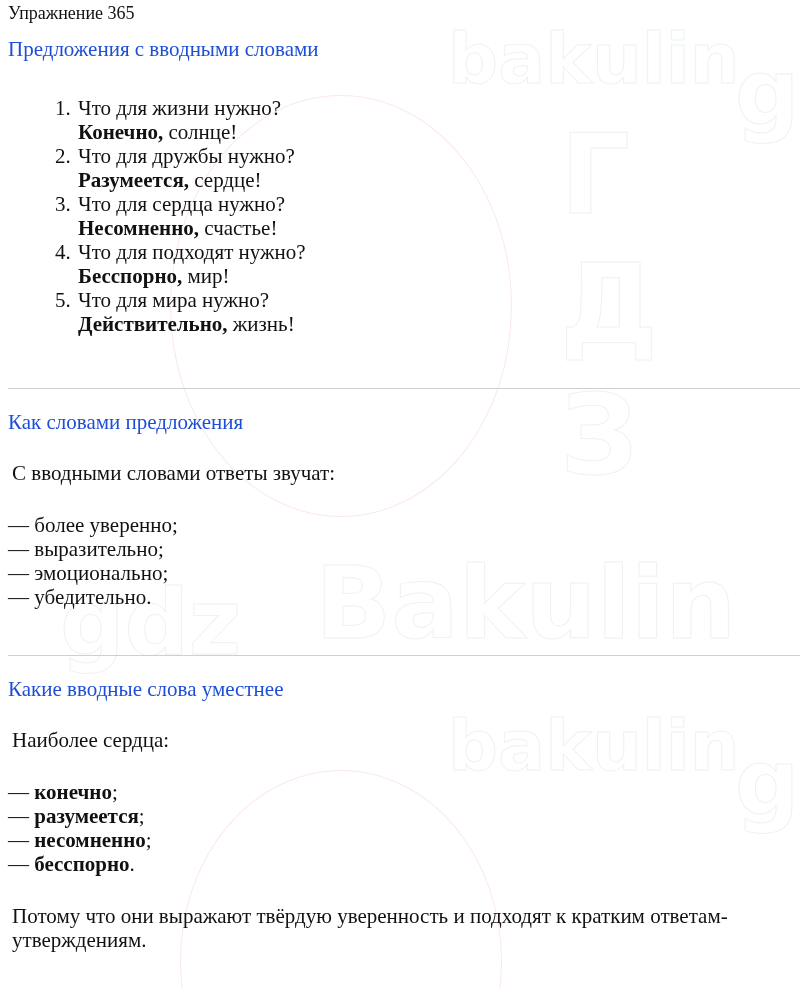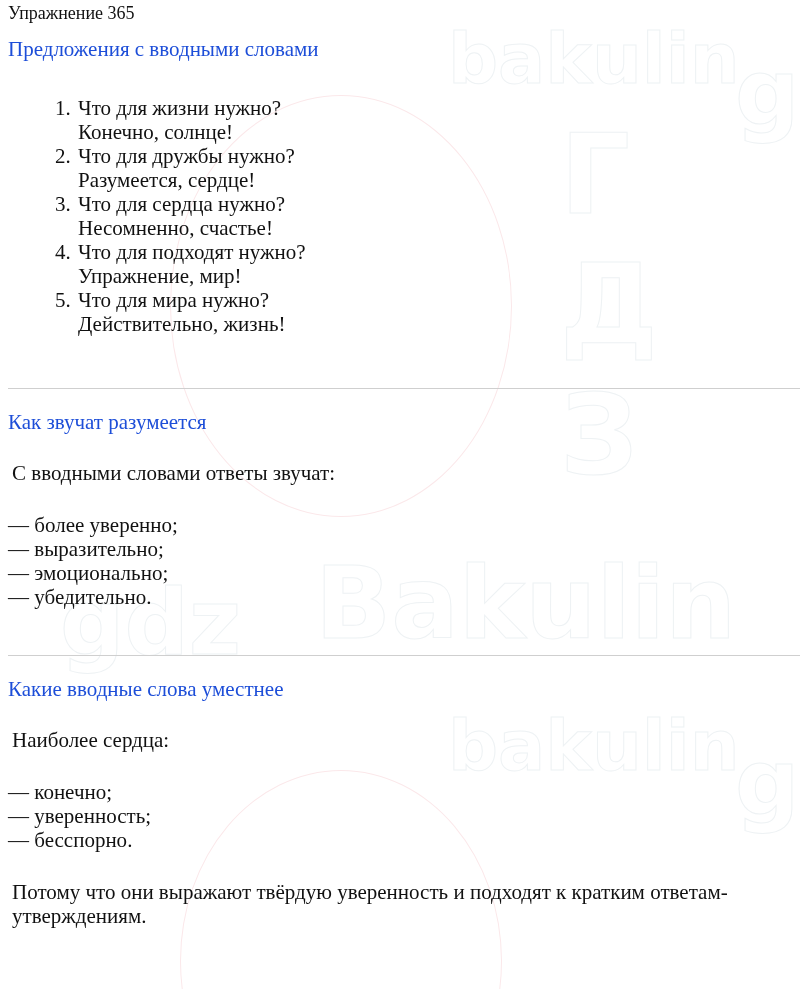--- a/index.html
+++ b/index.html
@@ -14,21 +14,21 @@
   .wm-face { position: absolute; border: 1px solid #fbe8ea; border-radius: 50%; }
   .content { position: relative; z-index: 1; padding: 0 0 0 8px; }
   .title { font-weight: normal; font-size: 18px; line-height: 22px; margin: 0; padding-top: 2px; }
   .section-heading { color: #1d4ed8; font-size: 21px; line-height: 26px; font-weight: normal; margin: 0; }
   .p { font-size: 21px; line-height: 24px; margin: 4px; }
   .divider { border: 0; border-top: 1px solid #cfcfcf; margin: 0 0 0 0; }
   ol.qa { margin: 8px; padding-left: 60px; font-size: 21px; line-height: 24px; }
   ol.qa li { padding-left: 2px; }
   ol.qa li::marker { font-size: 21px; }
   .dash-list { font-size: 21px; line-height: 24px; }
-  b { font-weight: normal; }
+  b { font-weight: bold; }
 </style>
 </head>
 <body>
 
 <div class="watermark">
   <div class="wm" style="left:448px;top:18px;font-size:70px;">bakulin</div>
   <div class="wm" style="left:735px;top:40px;font-size:90px;">gdz</div>
   <div class="wm" style="left:60px;top:570px;font-size:90px;">gdz</div>
   <div class="wm" style="left:315px;top:545px;font-size:100px;">Bakulin</div>
   <div class="wm" style="left:448px;top:705px;font-size:70px;">bakulin</div>
@@ -53,51 +53,52 @@
     <li>
       <span>Что для дружбы нужно?</span><br>
       <b>Разумеется,</b> <span>сердце!</span>
     </li>
     <li>
       <span>Что для сердца нужно?</span><br>
       <b>Несомненно,</b> <span>счастье!</span>
     </li>
     <li>
       <span>Что для подходят нужно?</span><br>
-      <b>Упражнение,</b> <span>мир!</span>
+      <b>Бесспорно,</b> <span>мир!</span>
     </li>
     <li>
       <span>Что для мира нужно?</span><br>
       <b>Действительно,</b> <span>жизнь!</span>
     </li>
   </ol>
 
   <div style="height:44px"></div>
   <hr class="divider">
   <div style="height:20px"></div>
 
-  <h2 class="section-heading">Как звучат разумеется</h2>
+  <h2 class="section-heading">Как словами предложения</h2>
   <div style="height:22px"></div>
   <p class="p">С вводными словами ответы звучат:</p>
   <div style="height:24px"></div>
   <div class="dash-list">
     <div><span>—</span> <span>более уверенно;</span></div>
     <div><span>—</span> <span>выразительно;</span></div>
     <div><span>—</span> <span>эмоционально;</span></div>
     <div><span>—</span> <span>убедительно.</span></div>
   </div>
 
   <div style="height:46px"></div>
   <hr class="divider">
   <div style="height:20px"></div>
 
   <h2 class="section-heading">Какие вводные слова уместнее</h2>
   <div style="height:22px"></div>
   <p class="p">Наиболее сердца:</p>
   <div style="height:24px"></div>
   <div class="dash-list">
     <div><span>—</span> <b>конечно</b><span>;</span></div>
-    <div><span>—</span> <b>уверенность</b><span>;</span></div>
+    <div><span>—</span> <b>разумеется</b><span>;</span></div>
+    <div><span>—</span> <b>несомненно</b><span>;</span></div>
     <div><span>—</span> <b>бесспорно</b><span>.</span></div>
   </div>
   <div style="height:24px"></div>
   <p class="p" style="width:760px;">Потому что они выражают твёрдую уверенность и подходят к кратким ответам-утверждениям.</p>
 </div>
 
 </body></html>

